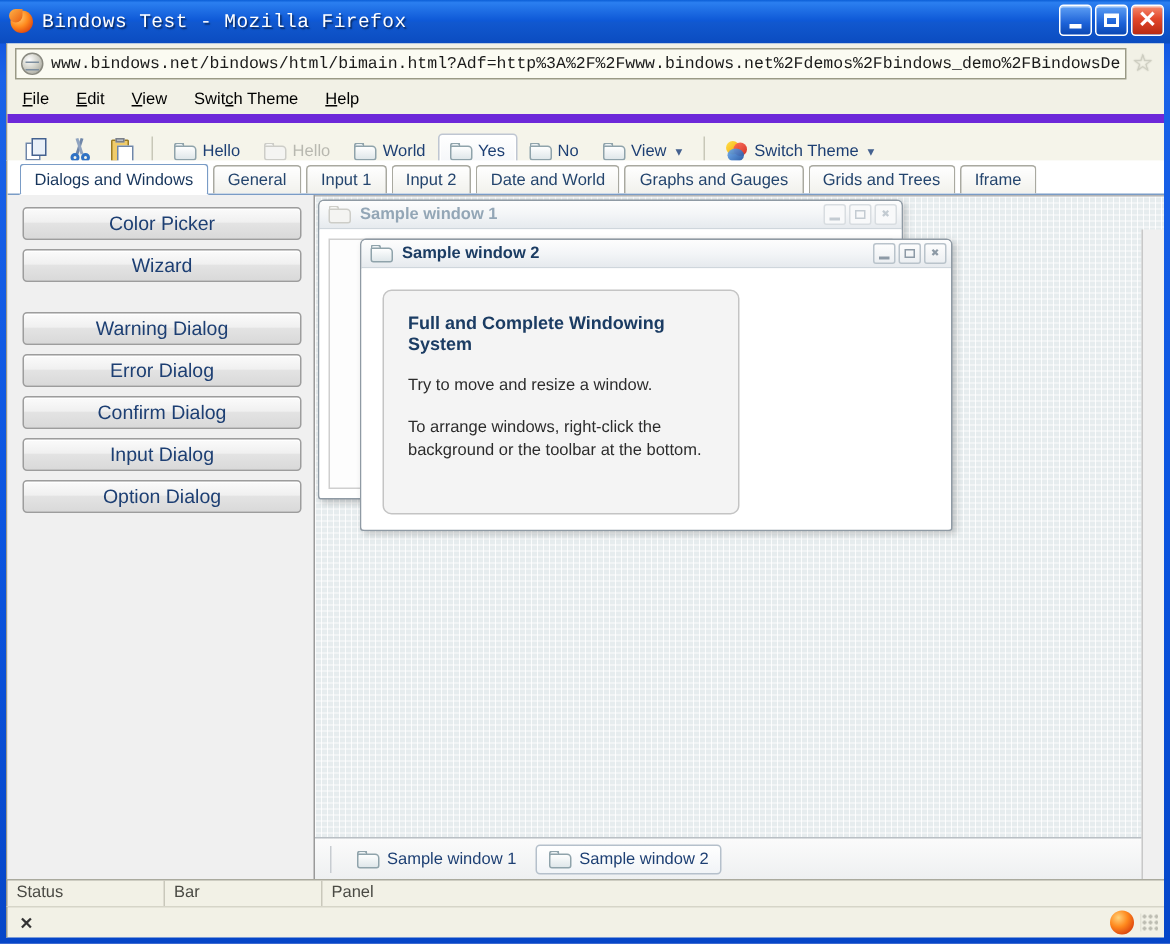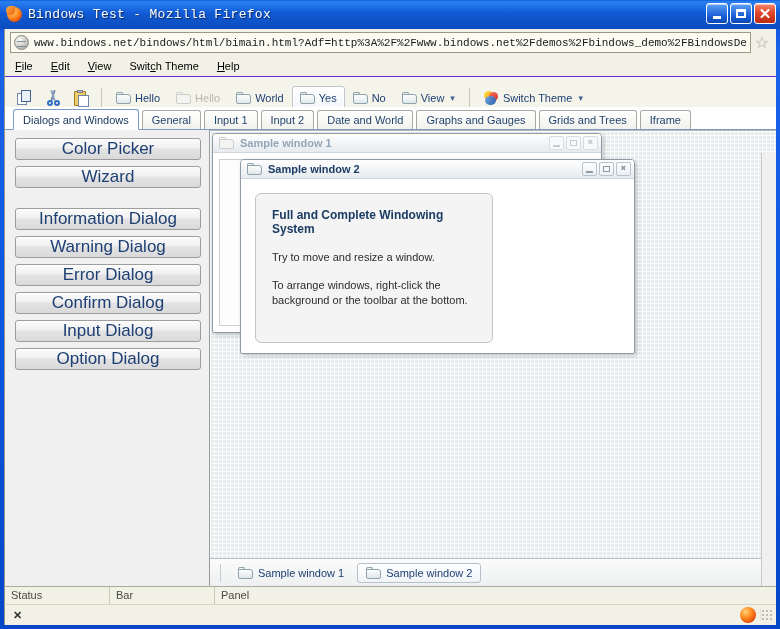--- a/index.html
+++ b/index.html
@@ -118,21 +118,21 @@
   }
   .menu-item {
     font-size: 11px; color: #000; white-space: nowrap;
     padding: 1px 2px;
   }
   .menu-item u { text-decoration: underline; }
   .toolbar {
     height: 43px; display: flex; align-items: center;
     padding-left: 6px; gap: 0px;
     background: #f5f4ea;
-    border-top: 1px solid #6d28d9;
+    border-top: 6px solid #6d28d9;
   }
   .tb-icon-btn {
     width: 28px; height: 24px;
     display: flex; align-items: center; justify-content: center;
   }
   .tb-sep {
     width: 1px; height: 20px; background: #c8c7b8; margin: 0 6px;
   }
   .tb-btn {
     height: 24px; display: flex; align-items: center; gap: 4px;
@@ -238,21 +238,21 @@
   .left-pane {
     width: 205px; height: 100%;
     background: #f0f0f0;
     border-right: 1px solid #9a9a9a;
     padding: 8px 8px 0 10px;
     position: relative;
   }
   .btn {
     display: block; width: 100%; height: 22px;
     margin-bottom: 6px;
-    font-size: 17px; color: #1d3f73;
+    font-size: 13px; color: #1d3f73;
     text-align: center; line-height: 20px;
     background: linear-gradient(to bottom,#fbfbfb 0%,#f0f0f0 45%,#e3e3e3 50%,#d9d9d9 100%);
     border: 1px solid #9d9d9d;
     border-radius: 3px;
     box-shadow: inset 0 1px 0 #ffffff;
     white-space: nowrap; overflow: hidden;
   }
   .btn-gap { height: 14px; }
 
   
@@ -558,21 +558,20 @@
       <div class="tab"><span>Grids and Trees</span></div>
       <div class="tab"><span>Iframe</span></div>
     </div>
 
     <div class="panel">
 
       <div class="left-pane">
         <div class="btn">Color Picker</div>
         <div class="btn">Wizard</div>
         <div class="btn-gap"></div>
-        <div class="btn">Information Dialog</div>
         <div class="btn">Warning Dialog</div>
         <div class="btn">Error Dialog</div>
         <div class="btn">Confirm Dialog</div>
         <div class="btn">Input Dialog</div>
         <div class="btn">Option Dialog</div>
       </div>
 
       <div class="desktop">
         <div class="desk-area">
 

